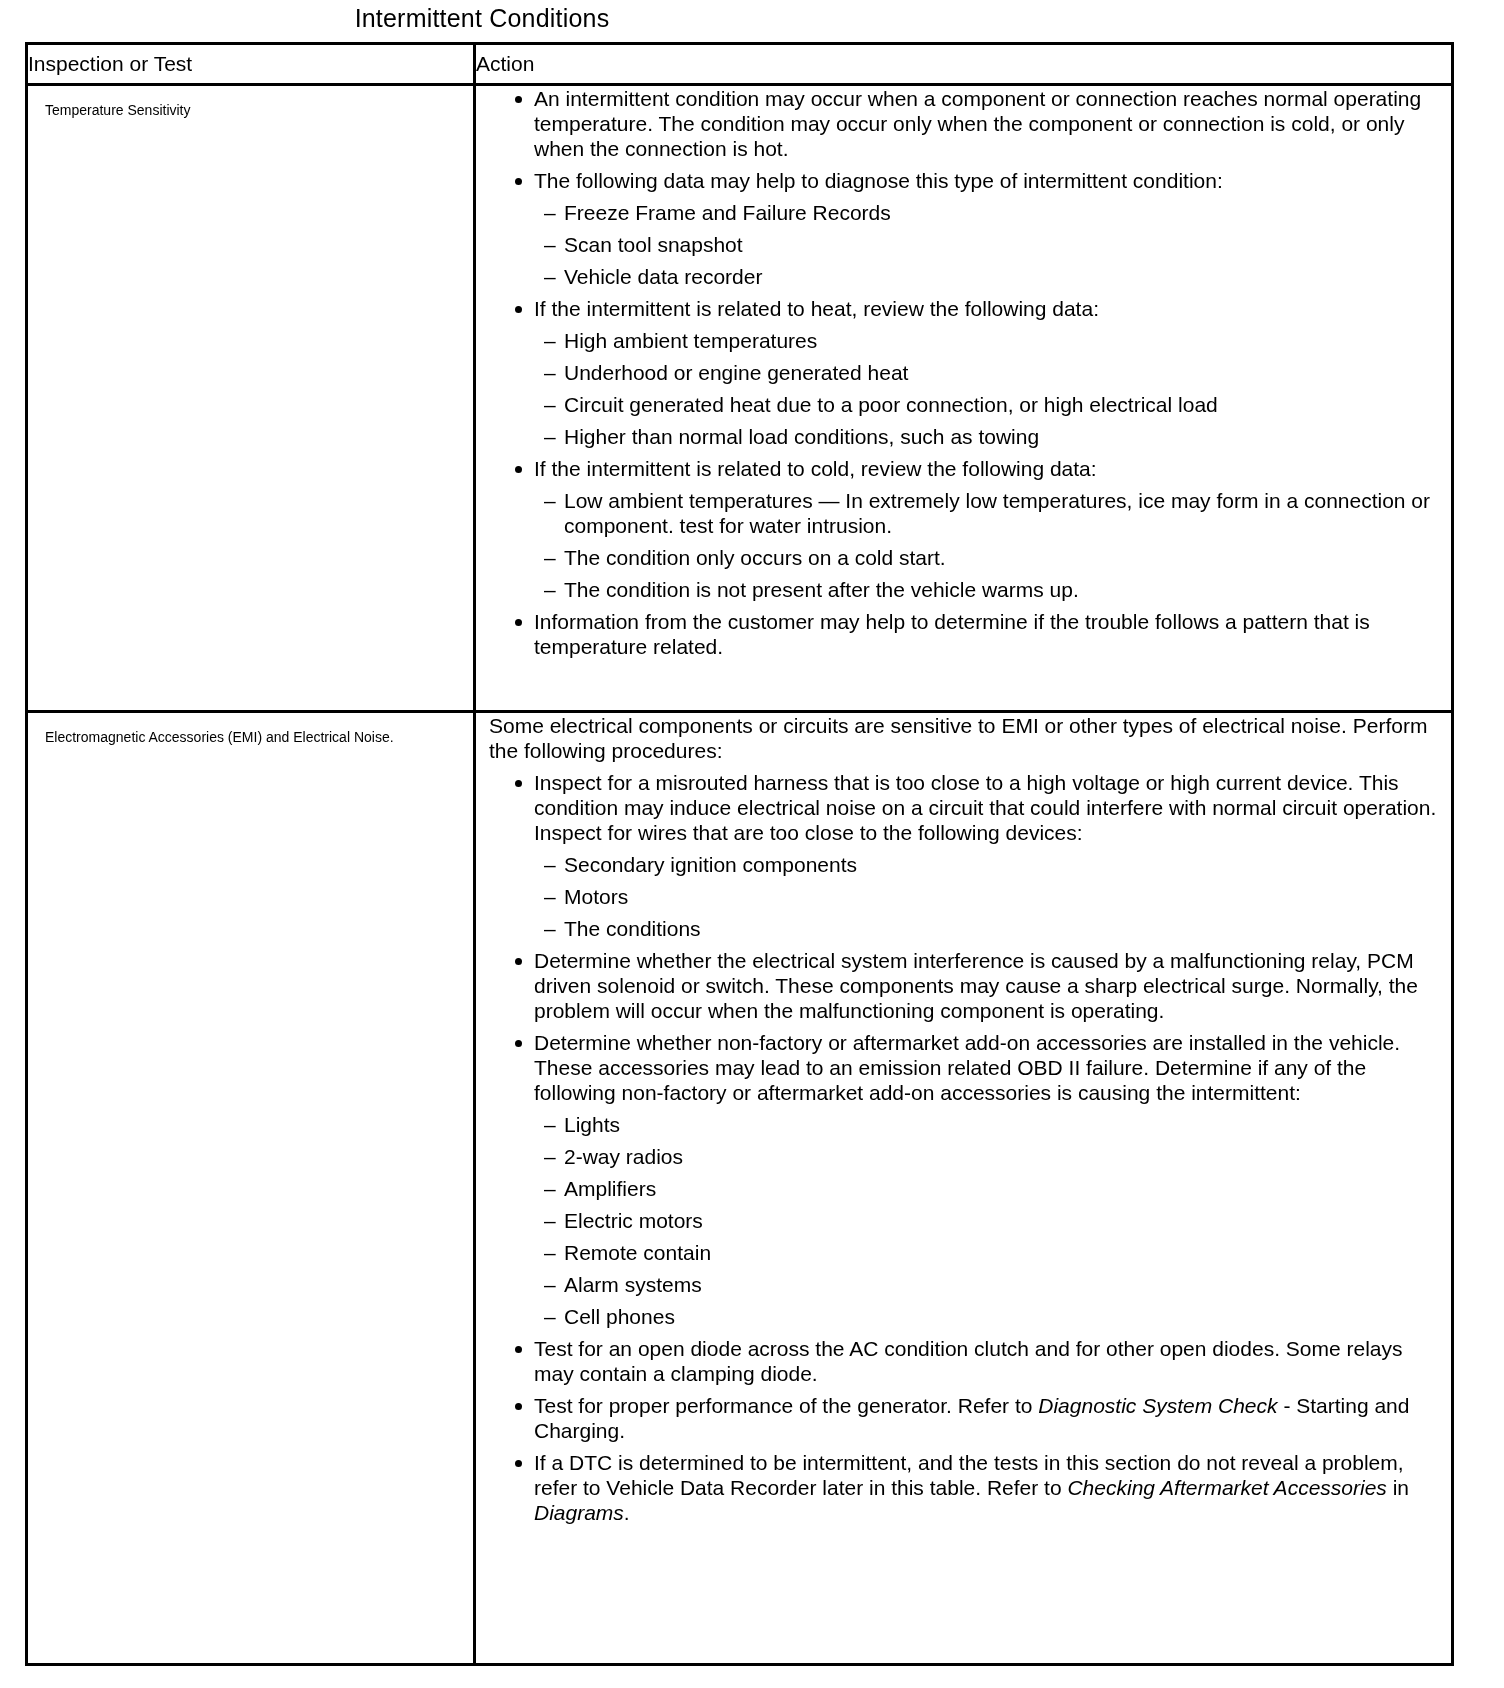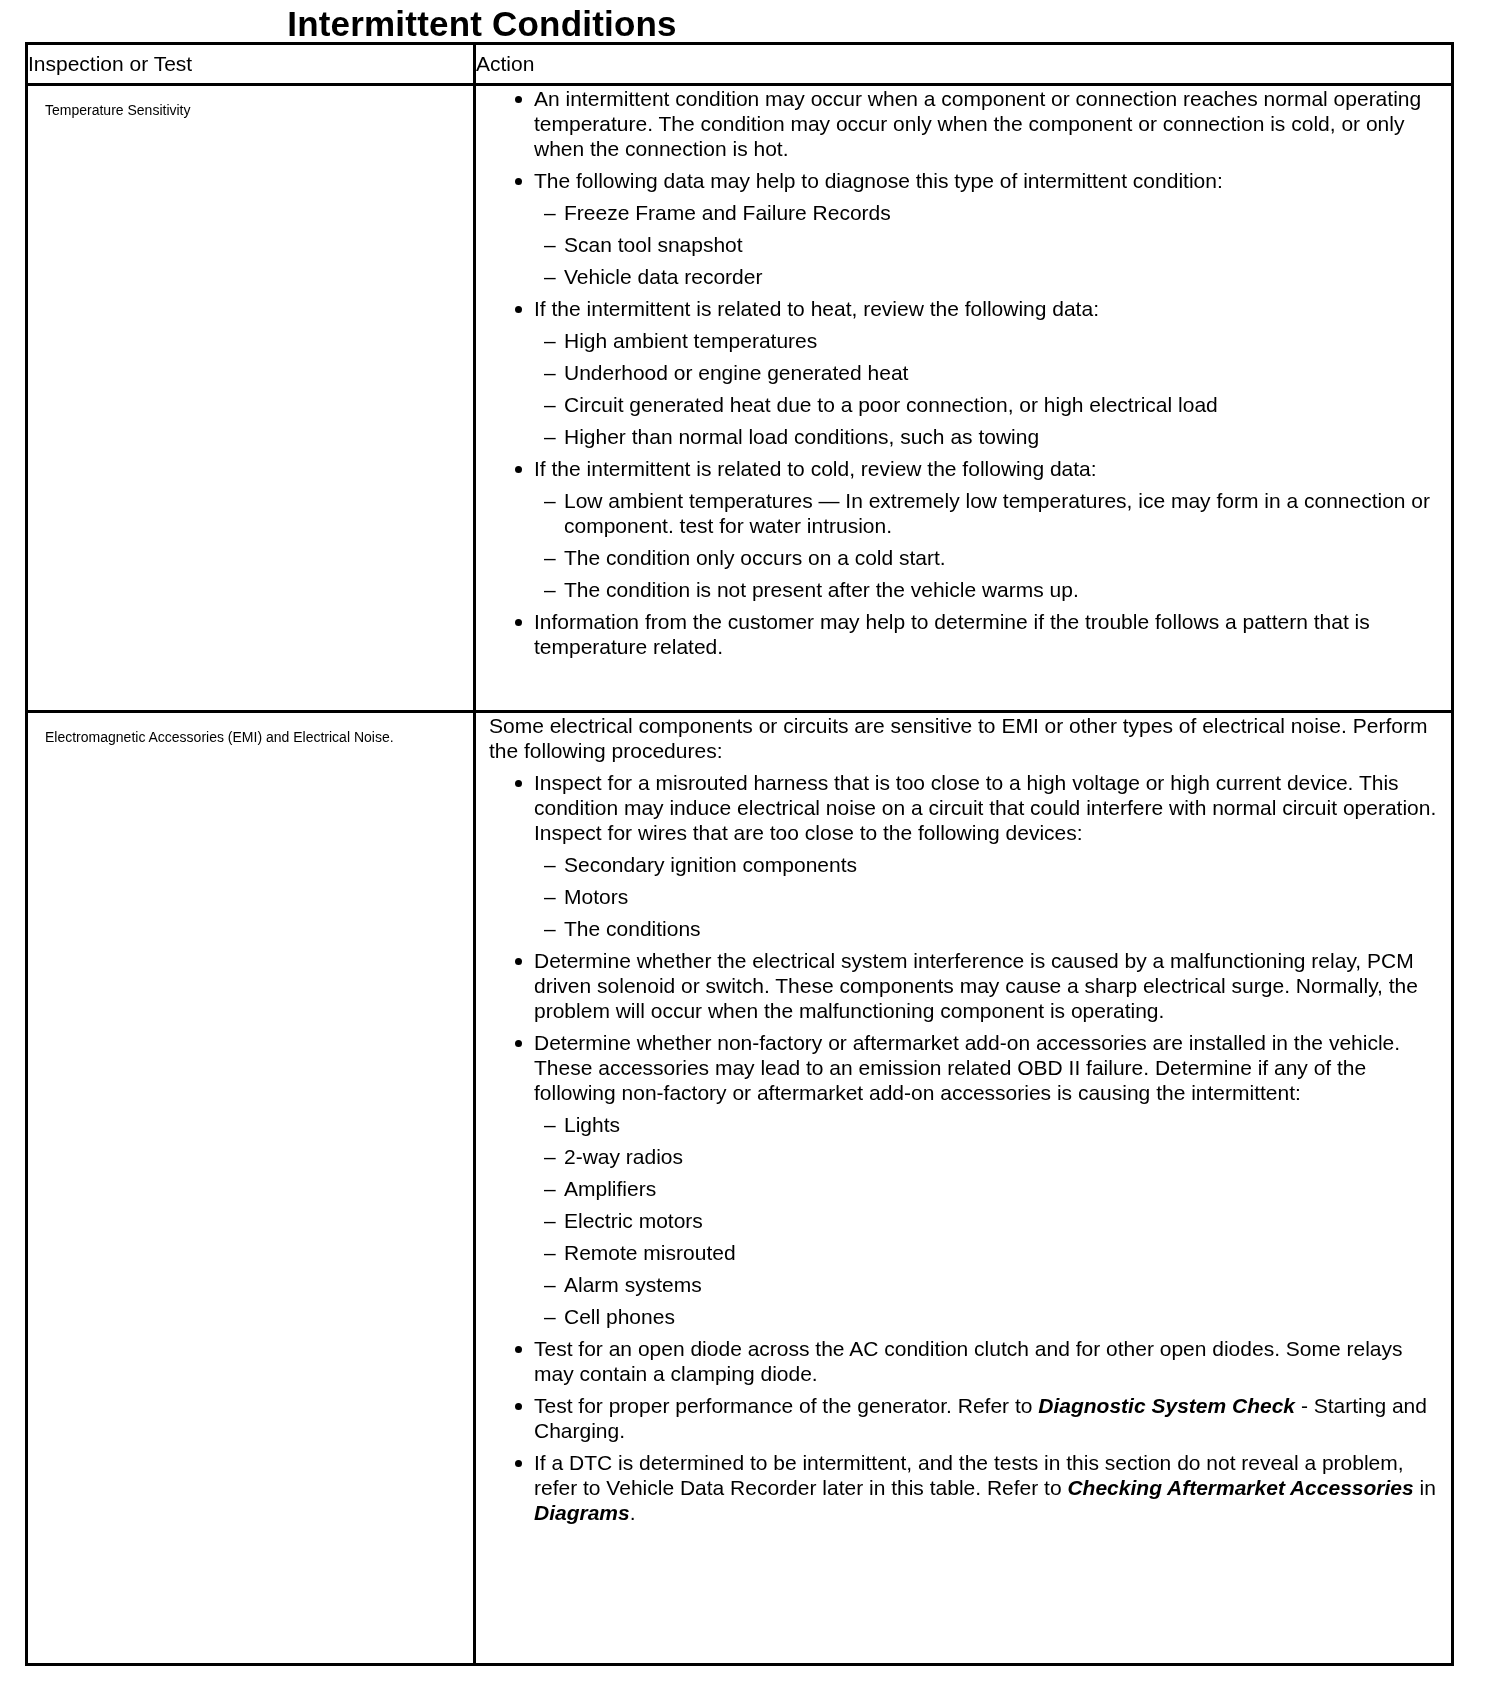--- a/index.html
+++ b/index.html
@@ -2,21 +2,21 @@
 <html><head>
 <meta charset="utf-8">
 <style>
   html, body { margin: 0; padding: 0; background: #ffffff; }
   body {
     width: 1504px; height: 1688px; position: relative; overflow: hidden;
     font-family: "Liberation Sans", "DejaVu Sans", sans-serif; color: #000;
   }
   .doc-title {
     position: absolute; left: 0; top: 4px; width: 964px; text-align: center;
-    font-size: 35px; font-weight: bold; letter-spacing: 0.2px;
+    font-size: 25px; font-weight: normal; letter-spacing: 0.2px;
   }
   table.ic {
     position: absolute; left: 25px; top: 42px; width: 1426px;
     border-collapse: collapse; table-layout: fixed;
   }
   table.ic th, table.ic td { border: 3px solid #000; vertical-align: top; }
   table.ic th {
     height: 38px; padding: 0; font-size: 21px; font-weight: normal; text-align: left;
     vertical-align: middle;
   }
@@ -30,21 +30,21 @@
   ul.bul { list-style: none; margin: 0; padding: 0; }
   ul.bul > li { position: relative; padding-left: 45px; margin-bottom: 7px; }
   ul.bul > li .bullet {
     position: absolute; left: 26px; top: 10px; width: 7px; height: 7px;
     border-radius: 50%; background: #000;
   }
   ul.sub { list-style: none; margin: 7px 0 0 0; padding: 0; }
   ul.sub > li { position: relative; padding-left: 32px; margin-bottom: 7px; margin-left: -2px; }
   ul.sub > li .dash { position: absolute; left: 12px; top: 0; }
   ul.sub > li:last-child { margin-bottom: 0; }
-  em { font-style: italic; font-weight: bold; }
+  em { font-style: italic; }
 </style>
 </head>
 <body>
 
 <div class="doc-title">Intermittent Conditions</div>
 
 <table class="ic">
   <colgroup>
       <col class="c1">
       <col class="c2">
@@ -90,21 +90,21 @@
                 <li><span class="dash">–</span><span>Secondary ignition components</span></li>
                 <li><span class="dash">–</span><span>Motors</span></li>
                 <li><span class="dash">–</span><span>The conditions</span></li>
               </ul></li>
             <li><span class="bullet"></span><span>Determine whether the electrical system interference is caused by a malfunctioning relay, PCM driven solenoid or switch. These components may cause a sharp electrical surge. Normally, the problem will occur when the malfunctioning component is operating.</span></li>
             <li><span class="bullet"></span><span>Determine whether non-factory or aftermarket add-on accessories are installed in the vehicle. These accessories may lead to an emission related OBD II failure. Determine if any of the following non-factory or aftermarket add-on accessories is causing the intermittent:</span><ul class="sub">
                 <li><span class="dash">–</span><span>Lights</span></li>
                 <li><span class="dash">–</span><span>2-way radios</span></li>
                 <li><span class="dash">–</span><span>Amplifiers</span></li>
                 <li><span class="dash">–</span><span>Electric motors</span></li>
-                <li><span class="dash">–</span><span>Remote misrouted</span></li>
+                <li><span class="dash">–</span><span>Remote contain</span></li>
                 <li><span class="dash">–</span><span>Alarm systems</span></li>
                 <li><span class="dash">–</span><span>Cell phones</span></li>
               </ul></li>
             <li><span class="bullet"></span><span>Test for an open diode across the AC condition clutch and for other open diodes. Some relays may contain a clamping diode.</span></li>
             <li><span class="bullet"></span><span><span>Test for proper performance of the generator. Refer to </span><em>Diagnostic System Check</em><span> - Starting and Charging.</span></span></li>
             <li><span class="bullet"></span><span><span>If a DTC is determined to be intermittent, and the tests in this section do not reveal a problem, refer to Vehicle Data Recorder later in this table. Refer to </span><em>Checking Aftermarket Accessories</em><span> in </span><em>Diagrams</em><span>.</span></span></li>
           </ul>
       </td>
     </tr>
   </tbody>

